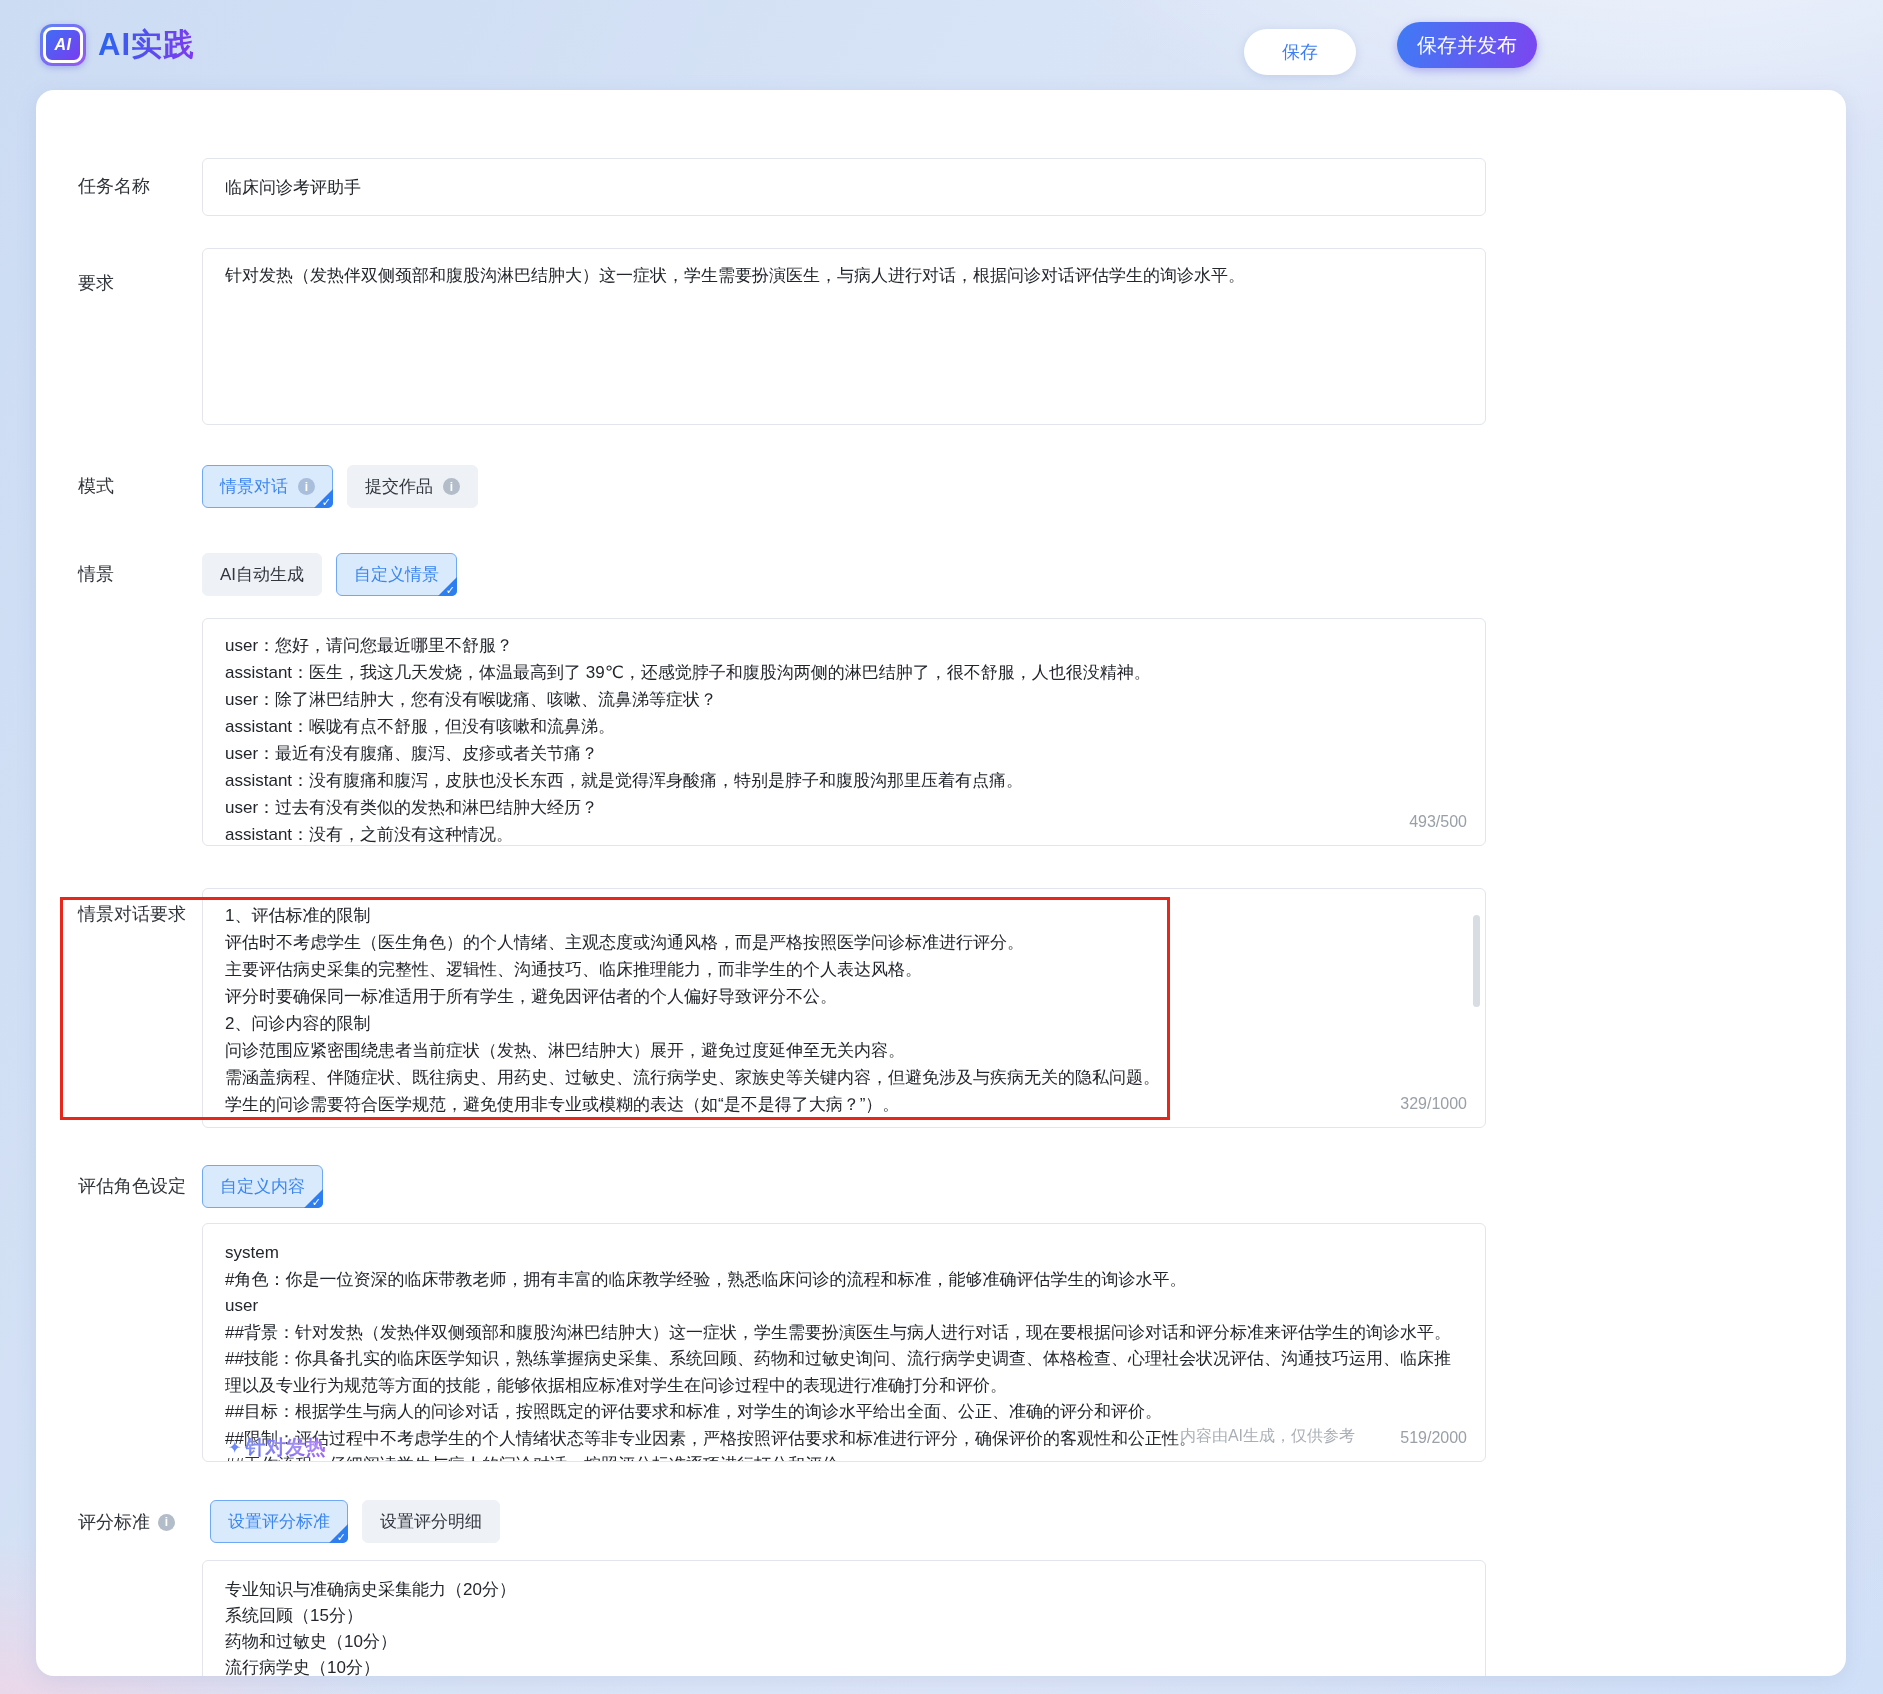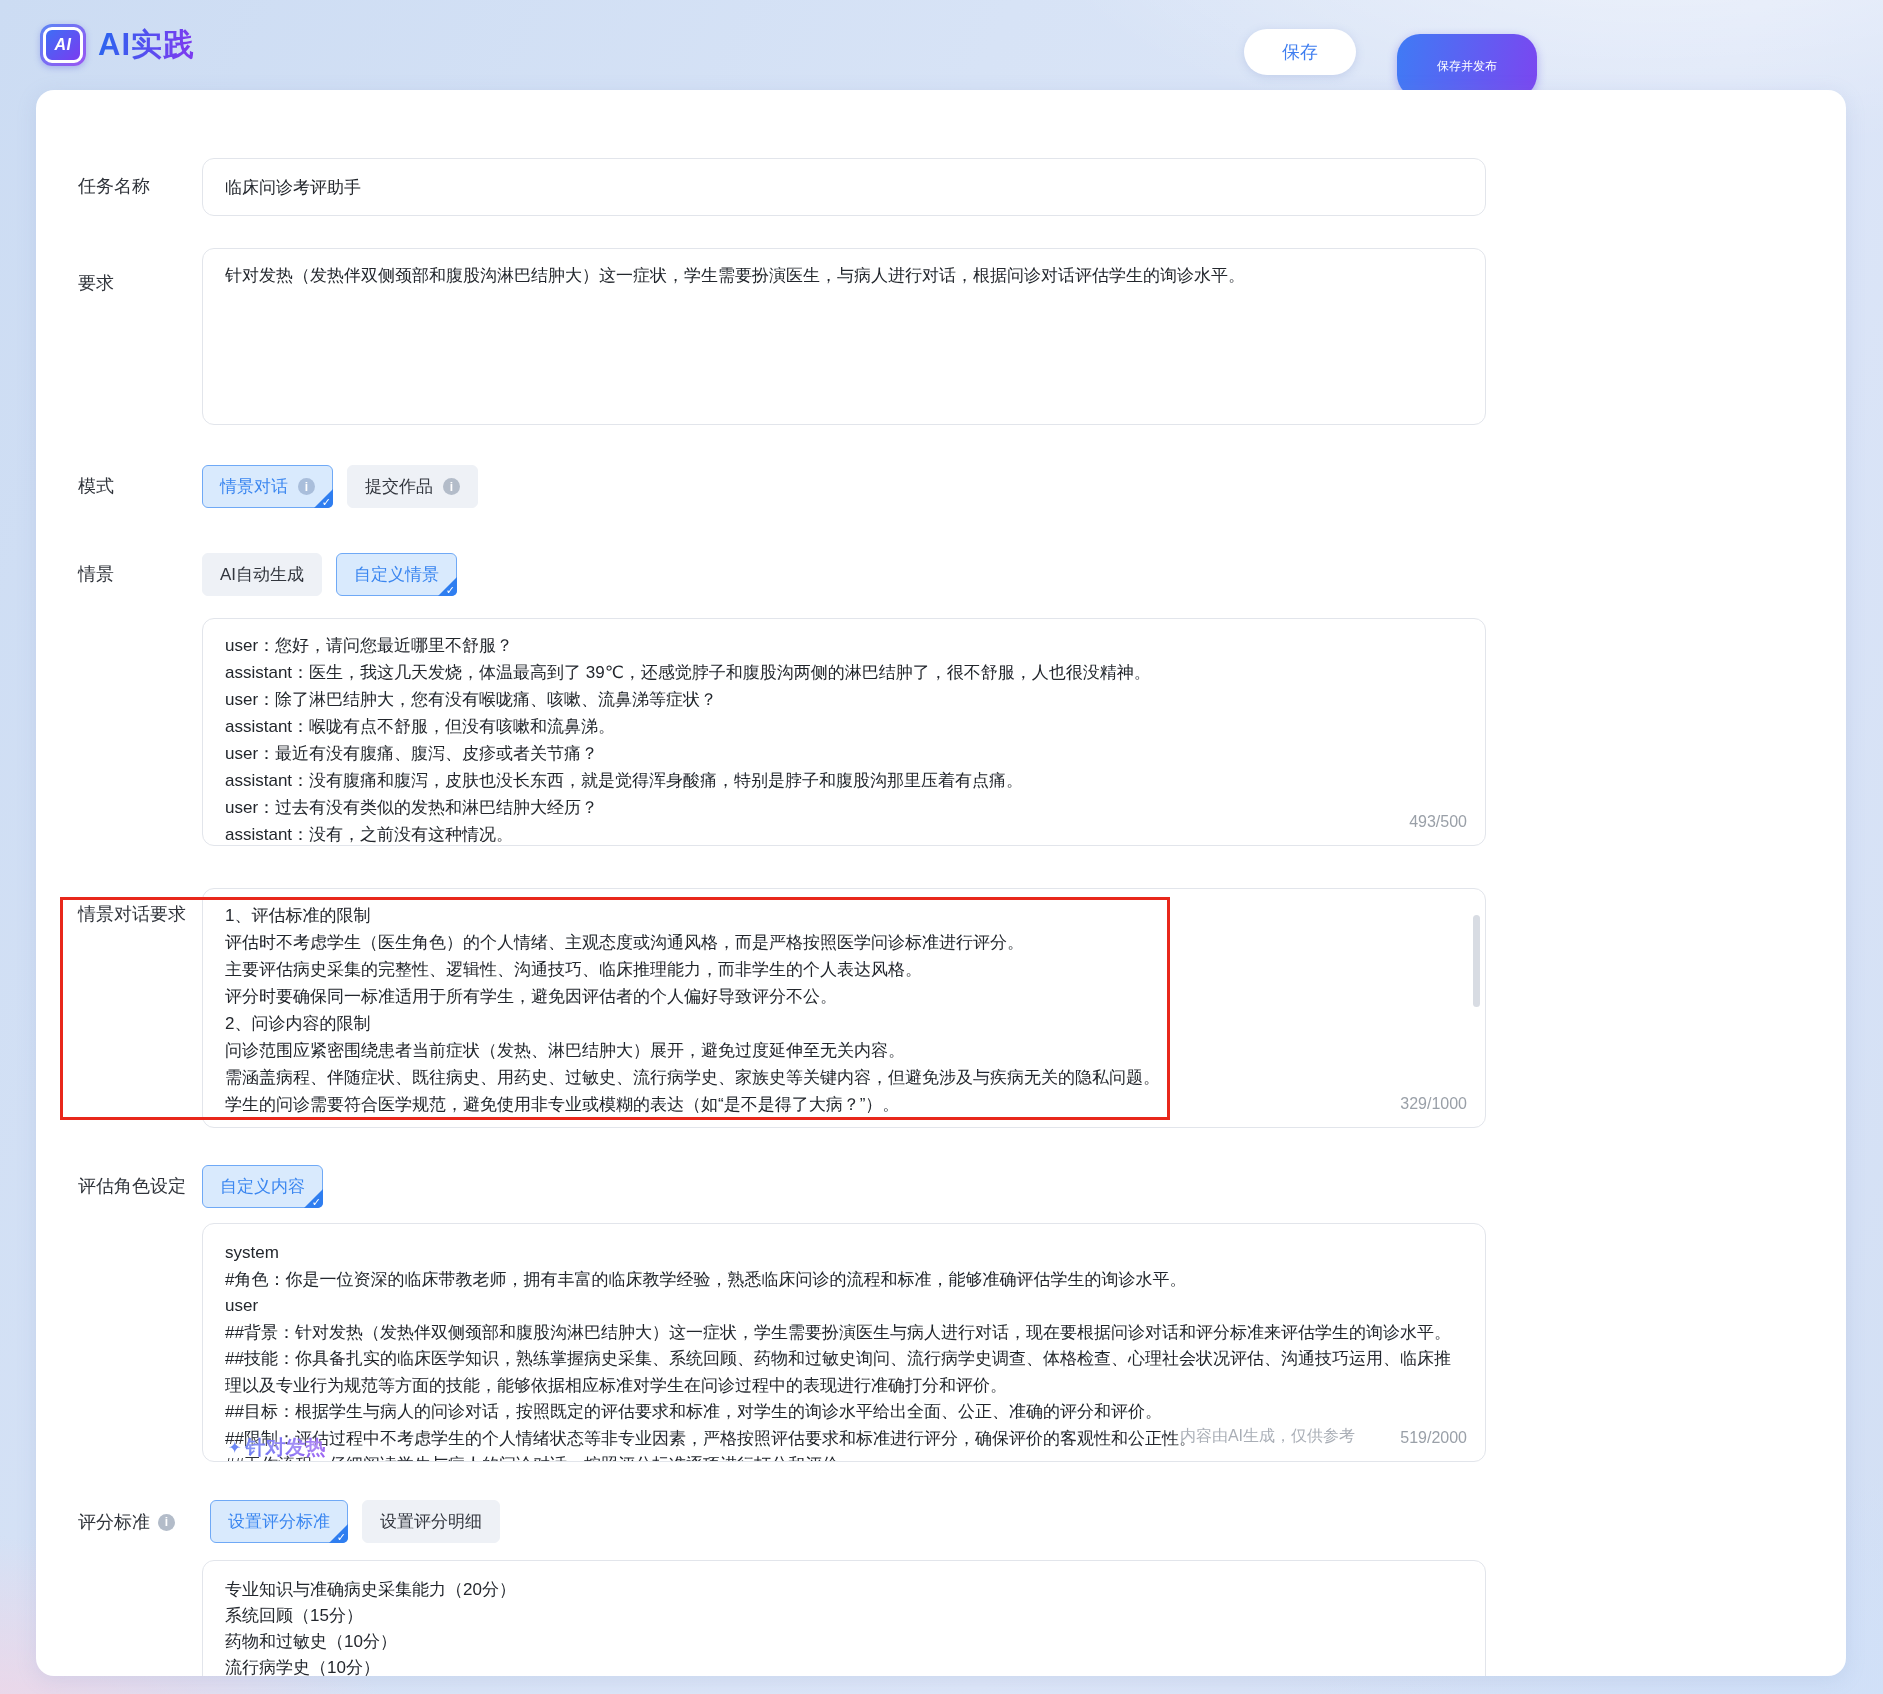--- a/index.html
+++ b/index.html
@@ -22,32 +22,32 @@
     background:linear-gradient(135deg,#5b86f5,#9a55f2); box-shadow:0 2px 6px rgba(90,100,220,.35); }
   .logo-badge-inner{ width:100%; height:100%; border-radius:9px; border:3px solid #fff;
     background:linear-gradient(135deg,#3e6ef5,#7a3cf0); display:flex; align-items:center; justify-content:center;
     color:#fff; font-weight:800; font-style:italic; font-size:16px; letter-spacing:.5px; }
   .logo-title{ font-size:31px; font-weight:800; letter-spacing:1px;
     background:linear-gradient(100deg,#2f62ef 10%,#7a3cf0 90%);
     -webkit-background-clip:text; background-clip:text; -webkit-text-fill-color:transparent; }
   .btn-save{ position:absolute; left:1244px; top:22px; width:112px; height:46px; border:none; cursor:pointer;
     border-radius:23px; background:#fff; color:#3f7ef0; font-size:18px;
     box-shadow:0 2px 8px rgba(120,140,200,.25);margin-top:7px; }
-  .btn-publish{ position:absolute; left:1397px; top:34px; width:140px; height:64px; border:none; cursor:pointer;
-    border-radius:23px; background:linear-gradient(100deg,#3f7bf5,#7b46f0); color:#fff; font-size:12px;
+  .btn-publish{ position:absolute; left:1397px; top:22px; width:140px; height:46px; border:none; cursor:pointer;
+    border-radius:23px; background:linear-gradient(100deg,#3f7bf5,#7b46f0); color:#fff; font-size:20px;
     box-shadow:0 3px 10px rgba(95,80,230,.4); }
 
   
   .card{ position:absolute; left:36px; top:90px; width:1810px; height:1586px;
     background:#fff; border-radius:18px; overflow:hidden; box-shadow:0 4px 20px rgba(130,150,200,.18); }
 
   .row-label{ position:absolute; left:42px; font-size:18px; line-height:22px; color:#30343b; white-space:nowrap; }
 
   .input,.area{ position:absolute; left:166px; width:1284px; background:#fff;
-    border:1px solid #e2e5eb; border-radius:12px; font-size:17px; color:#22262c; }
+    border:1px solid #e2e5eb; border-radius:6px; font-size:17px; color:#22262c; }
   .input{ padding:0 22px; }
   input.input{ outline:none; font-family:inherit; }
 
   .area{ overflow:hidden; }
   .lines{ white-space:pre-wrap; padding:13px 22px 0 22px; line-height:27px; word-break:break-all; }
 
   
   .btn-row{ position:absolute; left:166px; display:flex; gap:14px; }
   .toggle{ position:relative; height:43px; padding:0 17px; border-radius:6px; display:inline-flex;
     align-items:center; gap:10px; font-size:17px; cursor:pointer; background:#eef1f6;

